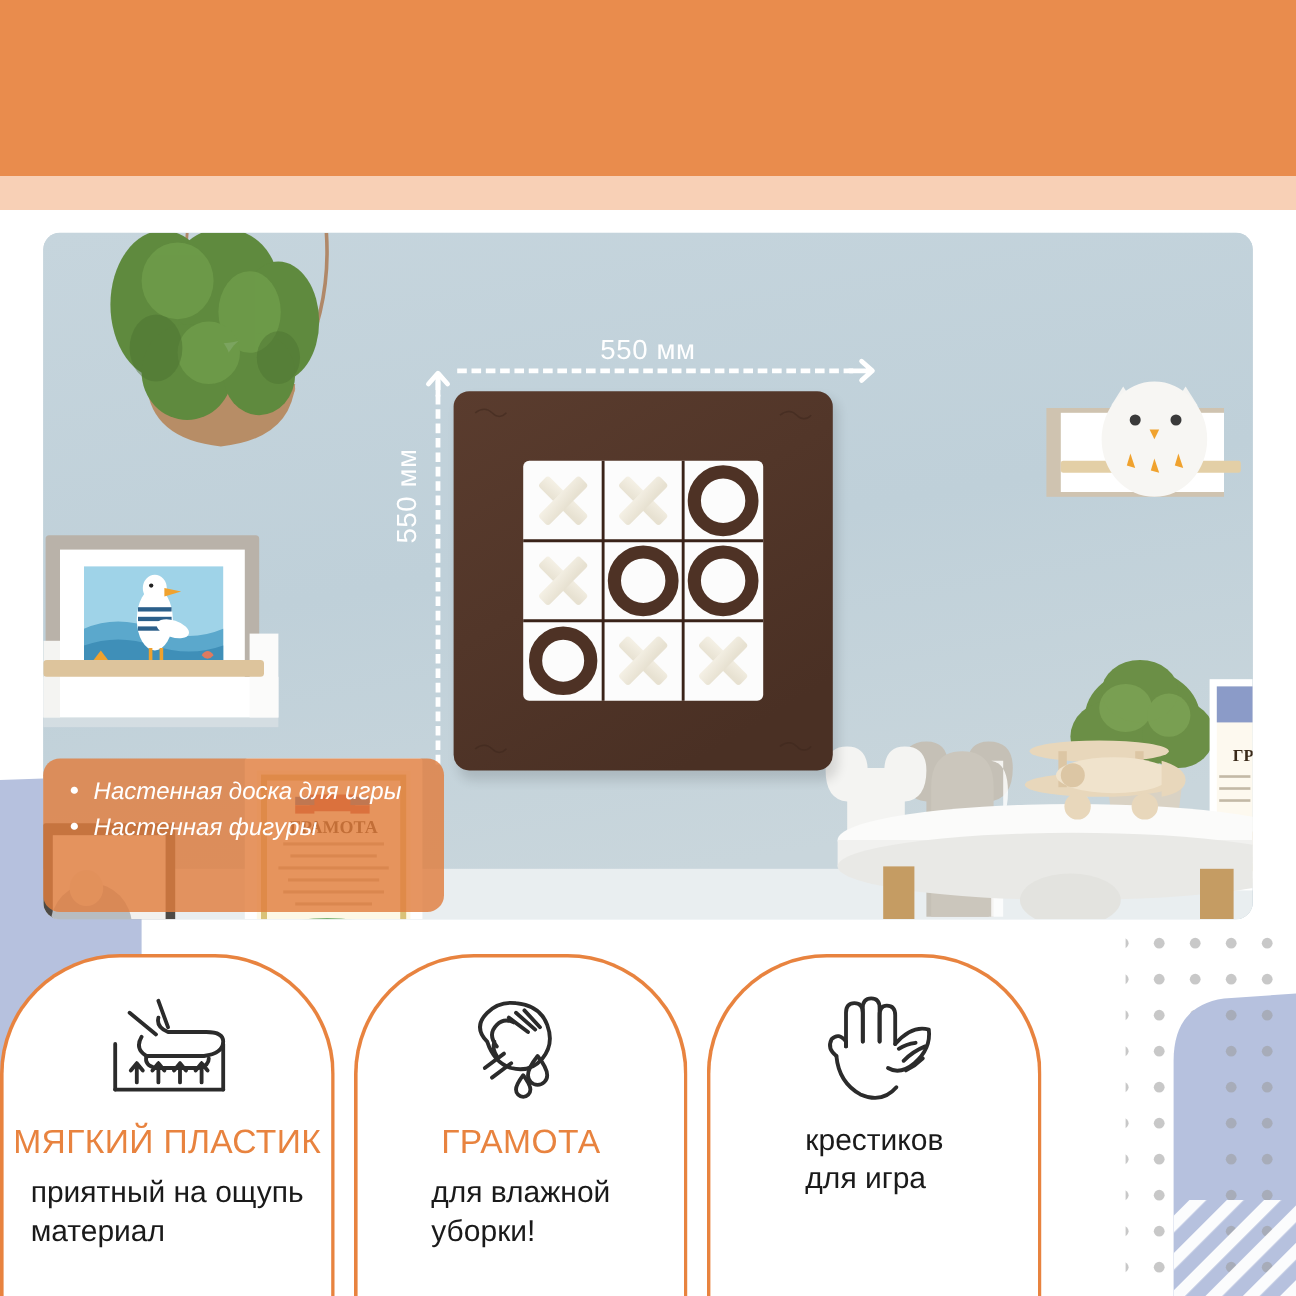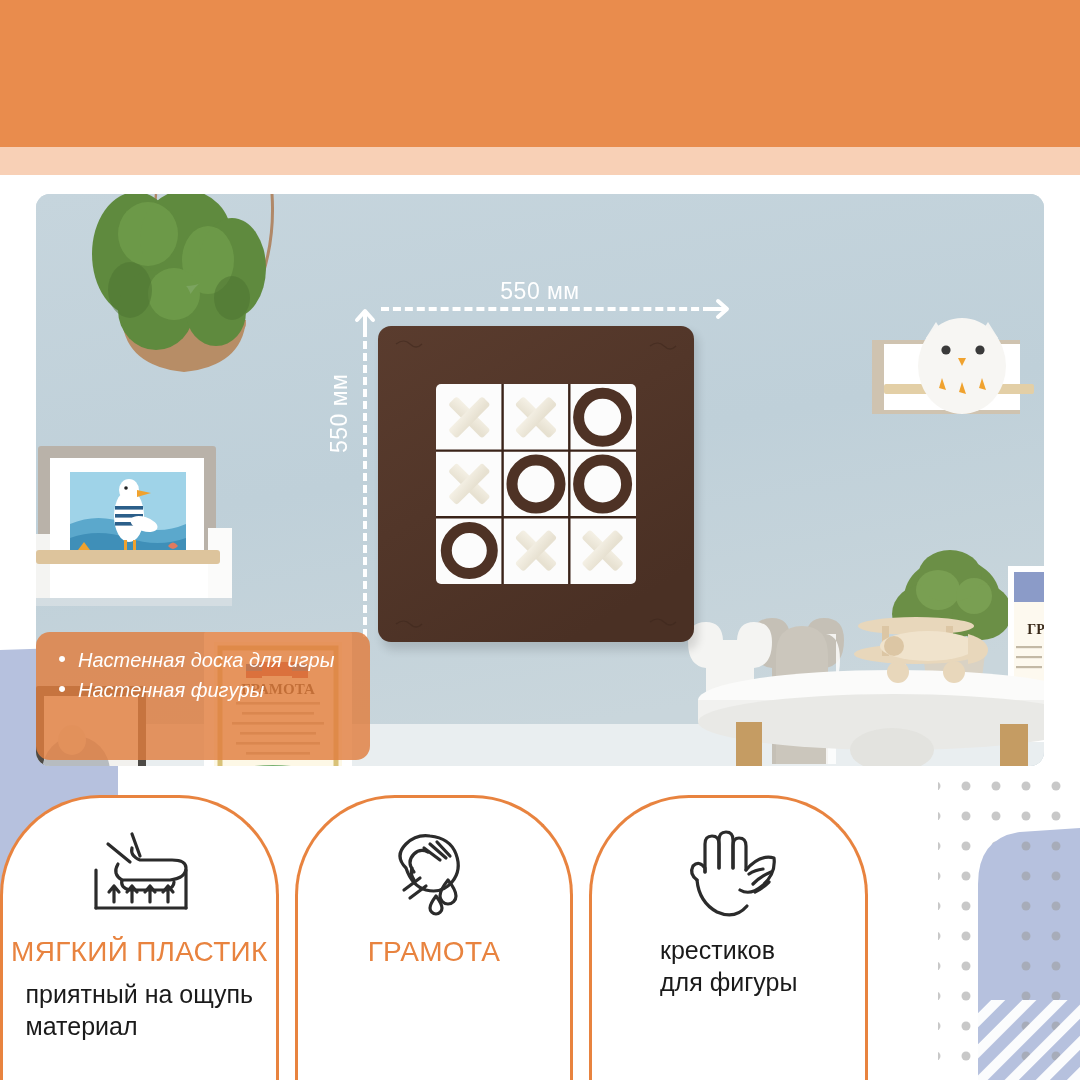--- a/index.html
+++ b/index.html
@@ -587,37 +587,41 @@
           <path d="M53,14 L66,28"></path>
           <path d="M30,52 Q26,46 28,40"></path>
           <path d="M20,62 L36,50"></path>
           <path d="M26,70 L42,58"></path>
           <path d="M64,52 q8,10 8,16 a8,8 0 0 1 -16,0 q0,-6 8,-16 Z"></path>
           <path d="M52,68 q6,8 6,12 a6,6 0 0 1 -12,0 q0,-4 6,-12 Z"></path>
         </g>
       </svg>
     </div>
     <div class="card-title">ГРАМОТА</div>
+    <div class="card-sub">
+      <div>для влажной</div>
+      <div>уборки!</div>
+    </div>
   </div>
 
   <div class="card">
     <div class="card-icon">
       <svg width="104" height="96" viewBox="0 0 104 96">
         <g fill="none" stroke="#2b2b2b" stroke-width="3.2" stroke-linecap="round" stroke-linejoin="round">
           <path d="M20,52 Q12,46 16,38 Q22,32 28,40 L28,44"></path>
           <path d="M28,44 L28,16 Q28,8 35,8 Q42,8 42,16 L42,40"></path>
           <path d="M42,40 L42,12 Q42,4 49,4 Q56,4 56,12 L56,40"></path>
           <path d="M56,40 L56,18 Q56,10 62,10 Q69,10 69,18 L69,42"></path>
           <path d="M20,52 Q22,74 40,84 Q58,92 70,78"></path>
           <path d="M69,42 q14,-16 28,-12 q2,16 -12,28 q-12,10 -22,4"></path>
           <path d="M76,56 q8,-8 18,-12"></path>
           <path d="M72,46 q6,-4 14,-5"></path>
           <path d="M78,64 q8,-4 14,-10"></path>
         </g>
       </svg>
     </div>
     <div class="card-sub">
       <div>крестиков</div>
-      <div>для фигуры</div>
+      <div>для игра</div>
     </div>
   </div>
 
 </div>
 
 </body></html>

